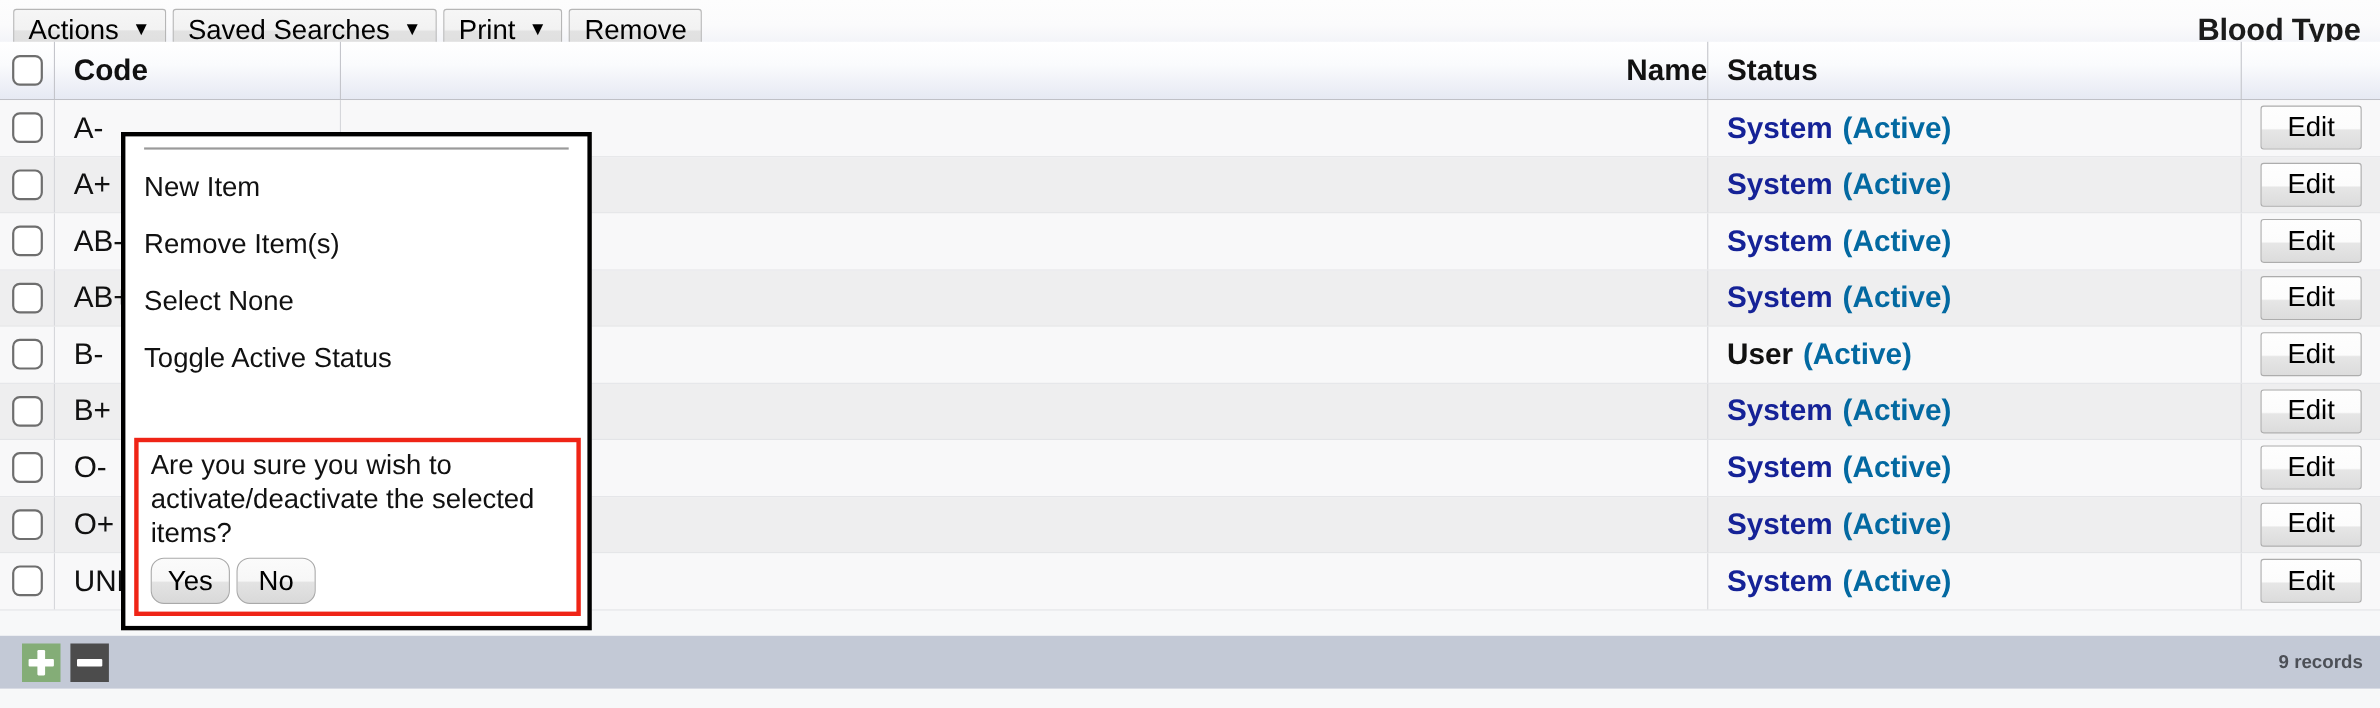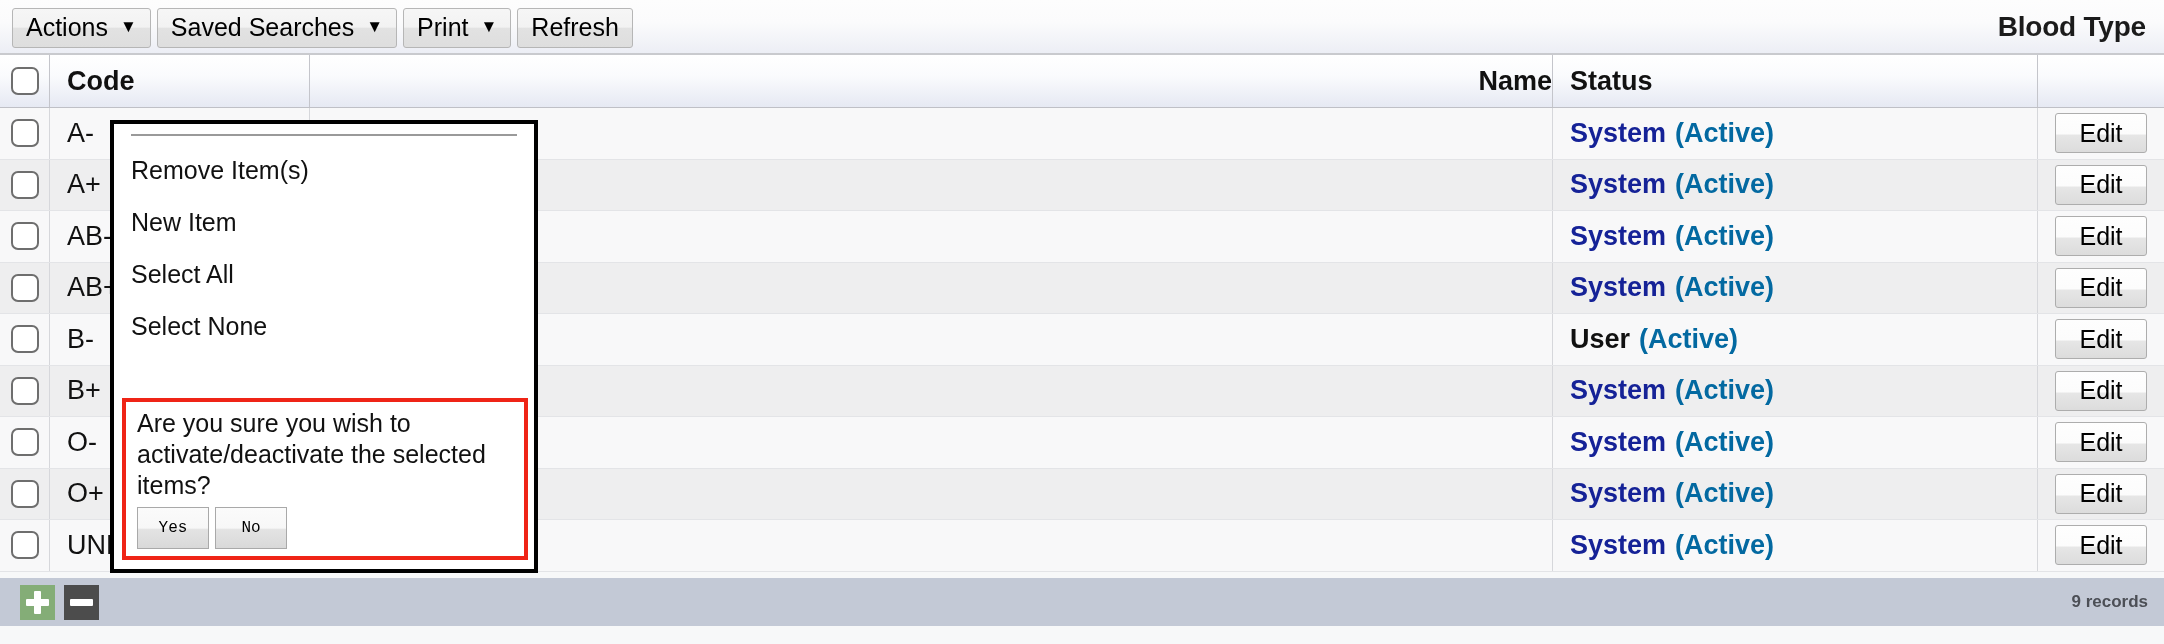--- a/index.html
+++ b/index.html
@@ -56,21 +56,21 @@
     font-size: 28px;
     font-weight: bold;
     color: #1b1b1b;
     letter-spacing: -0.2px;
     padding-right: 4px;
   }
 
   
   .grid {
     position: absolute;
-    left: 0; top: 55px;
+    left: 0; top: 38px;
     width: 2164px;
   }
   .row {
     display: flex;
     width: 2164px;
     align-items: stretch;
   }
   .hdr-row {
     height: 53px;
     background: linear-gradient(to bottom, #ffffff 0%, #fafbfd 40%, #e6e9f3 100%);
@@ -193,25 +193,25 @@
     line-height: 1.23;
     width: 372px;
   }
   .confirm-btns { display: flex; gap: 6px; margin-top: 7px; }
   .cf-btn {
     height: 42px;
     min-width: 72px;
     padding: 0 12px;
     background: linear-gradient(to bottom, #fbfbfb 0%, #f7f7f7 50%, #e3e3e3 54%, #d9d9d9 100%);
     border: 1px solid #a9a9a9;
-    border-radius: 0;
-    font-size: 16px;
+    border-radius: 12px;
+    font-size: 25px;
     color: #000;
     display: flex; align-items: center; justify-content: center;
-    font-family: Liberation Mono, monospace;
+    font-family: Liberation Sans, sans-serif;
   }
 </style>
 </head>
 <body>
 
 <div id="page">
 
   <div class="toolbar">
     <div class="toolbar-left">
       <div class="tb-btn">
@@ -220,21 +220,21 @@
       </div>
       <div class="tb-btn">
         <span>Saved Searches</span>
         <span class="caret">▼</span>
       </div>
       <div class="tb-btn">
         <span>Print</span>
         <span class="caret">▼</span>
       </div>
       <div class="tb-btn">
-        <span>Refresh</span>
+        <span>Remove</span>
       </div>
     </div>
     <div class="toolbar-title">Blood Type</div>
   </div>
 
   <div class="grid">
 
     <div class="row hdr-row">
       <div class="cell c-check">
         <span class="chk"></span>
@@ -426,24 +426,24 @@
     </div>
     <div class="foot-icon icon-rem">
       <span class="minus-h"></span>
     </div>
     <div class="records">9 records</div>
   </div>
 
   <div class="ctx-menu">
     <div class="ctx-sep"></div>
     <div class="ctx-items-wrap" id="ctx-items">
+        <div class="ctx-item">New Item</div>
         <div class="ctx-item">Remove Item(s)</div>
-        <div class="ctx-item">New Item</div>
-        <div class="ctx-item">Select All</div>
         <div class="ctx-item">Select None</div>
+        <div class="ctx-item">Toggle Active Status</div>
       </div>
 
     <div class="confirm-box">
       <div class="confirm-text">Are you sure you wish to activate/deactivate the selected items?</div>
       <div class="confirm-btns">
         <div class="cf-btn">Yes</div>
         <div class="cf-btn">No</div>
       </div>
     </div>
   </div>

